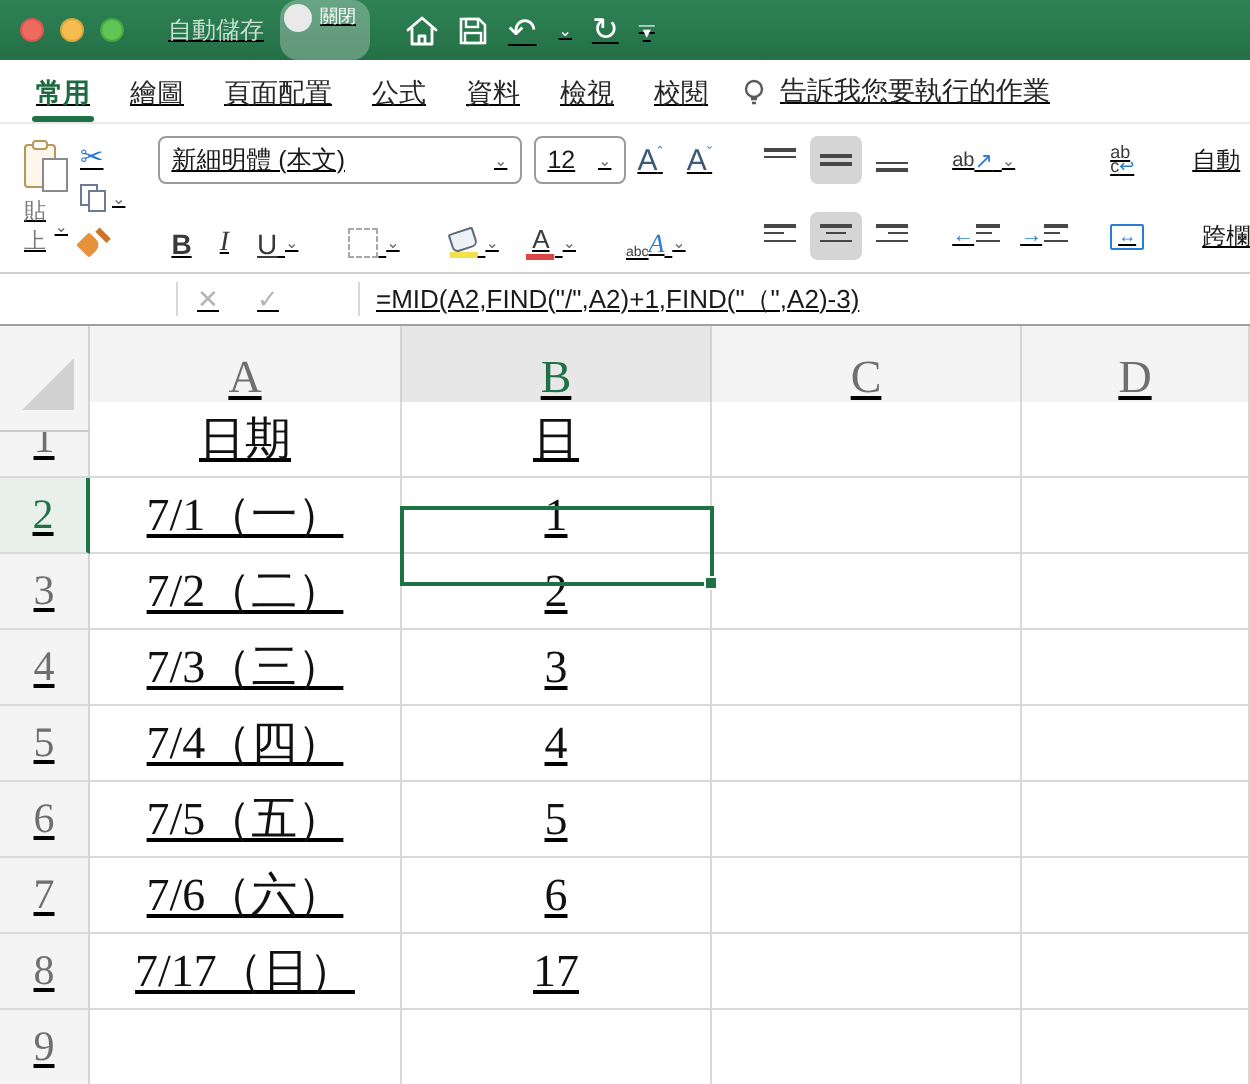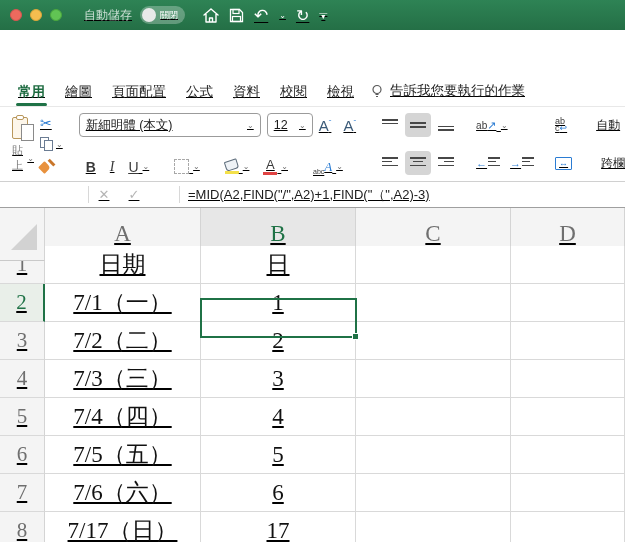--- a/index.html
+++ b/index.html
@@ -10,33 +10,33 @@
   
   .titlebar { height:30px; background:linear-gradient(#2e8355,#246f46);
     display:flex; align-items:center; padding:0 10px; color:#fff; }
   .traffic { display:flex; gap:8px; margin-right:22px; }
   .light { width:12px; height:12px; border-radius:50%; }
   .light.red { background:#ec6a5e; border:1px solid #d75650; }
   .light.yellow { background:#f5bd4f; border:1px solid #dba63a; }
   .light.green { background:#61c454; border:1px solid #4aa73e; }
   .autosave { display:flex; align-items:center; gap:8px; color:rgba(255,255,255,.75);
     font-size:12px; margin-right:18px; }
-  .toggle { background:rgba(255,255,255,.28); border-radius:9px; height:18px;
-    display:flex; align-items:flex-end; padding:2px 7px 2px 2px; gap:4px; }
+  .toggle { background:rgba(255,255,255,.28); border-radius:9px; height:30px;
+    display:flex; align-items:flex-start; padding:2px 7px 2px 2px; gap:4px; }
   .knob { width:14px; height:14px; border-radius:50%; background:#e9e9e9; }
   .toggle-label { font-size:9px; color:#fff; }
   .tb-icons { display:flex; align-items:center; gap:10px; font-size:15px; }
   .tb-ic { color:#fff; display:flex; align-items:center; }
   .tb-ic svg { display:block; }
   .mini-chev { font-size:8px; color:#fff; margin-left:1px; }
   .qat-custom { display:flex; flex-direction:column; align-items:center; line-height:4px; font-size:8px; }
 
   
   .tabbar { height:32px; background:#fff; display:flex; align-items:center;
-    padding:0 8px; gap:0; border-bottom:1px solid #e8e8e8;margin-top:45px; }
+    padding:0 8px; gap:0; border-bottom:1px solid #e8e8e8; }
   .tab { font-size:13.5px; color:#262626; padding:7px 10px 5px; position:relative;
     white-space:nowrap; }
   .tab.active { color:#1d6b40; font-weight:bold; }
   .tab.active::after { content:""; position:absolute; left:8px; right:8px; bottom:0;
     height:3px; background:#1f7246; border-radius:2px; }
   .tellme { display:flex; align-items:center; gap:6px; font-size:13.5px; color:#262626;
     margin-left:6px; }
   .bulb { width:14px; height:14px; color:#595959; }
 
   
@@ -206,22 +206,22 @@
         </span>
     </div>
   </div>
 
   <div class="tabbar">
     <span class="tab active">常用</span>
     <span class="tab">繪圖</span>
     <span class="tab">頁面配置</span>
     <span class="tab">公式</span>
     <span class="tab">資料</span>
+    <span class="tab">檢視</span>
     <span class="tab">校閱</span>
-    <span class="tab">檢視</span>
     <span class="tellme">
       <svg class="bulb" viewBox="0 0 14 14">
           <circle cx="7" cy="5.5" r="4" stroke="#595959" stroke-width="1.2" fill="none"></circle>
           <path d="M5.5 10.5 h3 M6 12.5 h2" stroke="#595959" stroke-width="1.2"></path>
         </svg>
       <span>告訴我您要執行的作業</span>
     </span>
   </div>
 
   <div class="ribbon">

